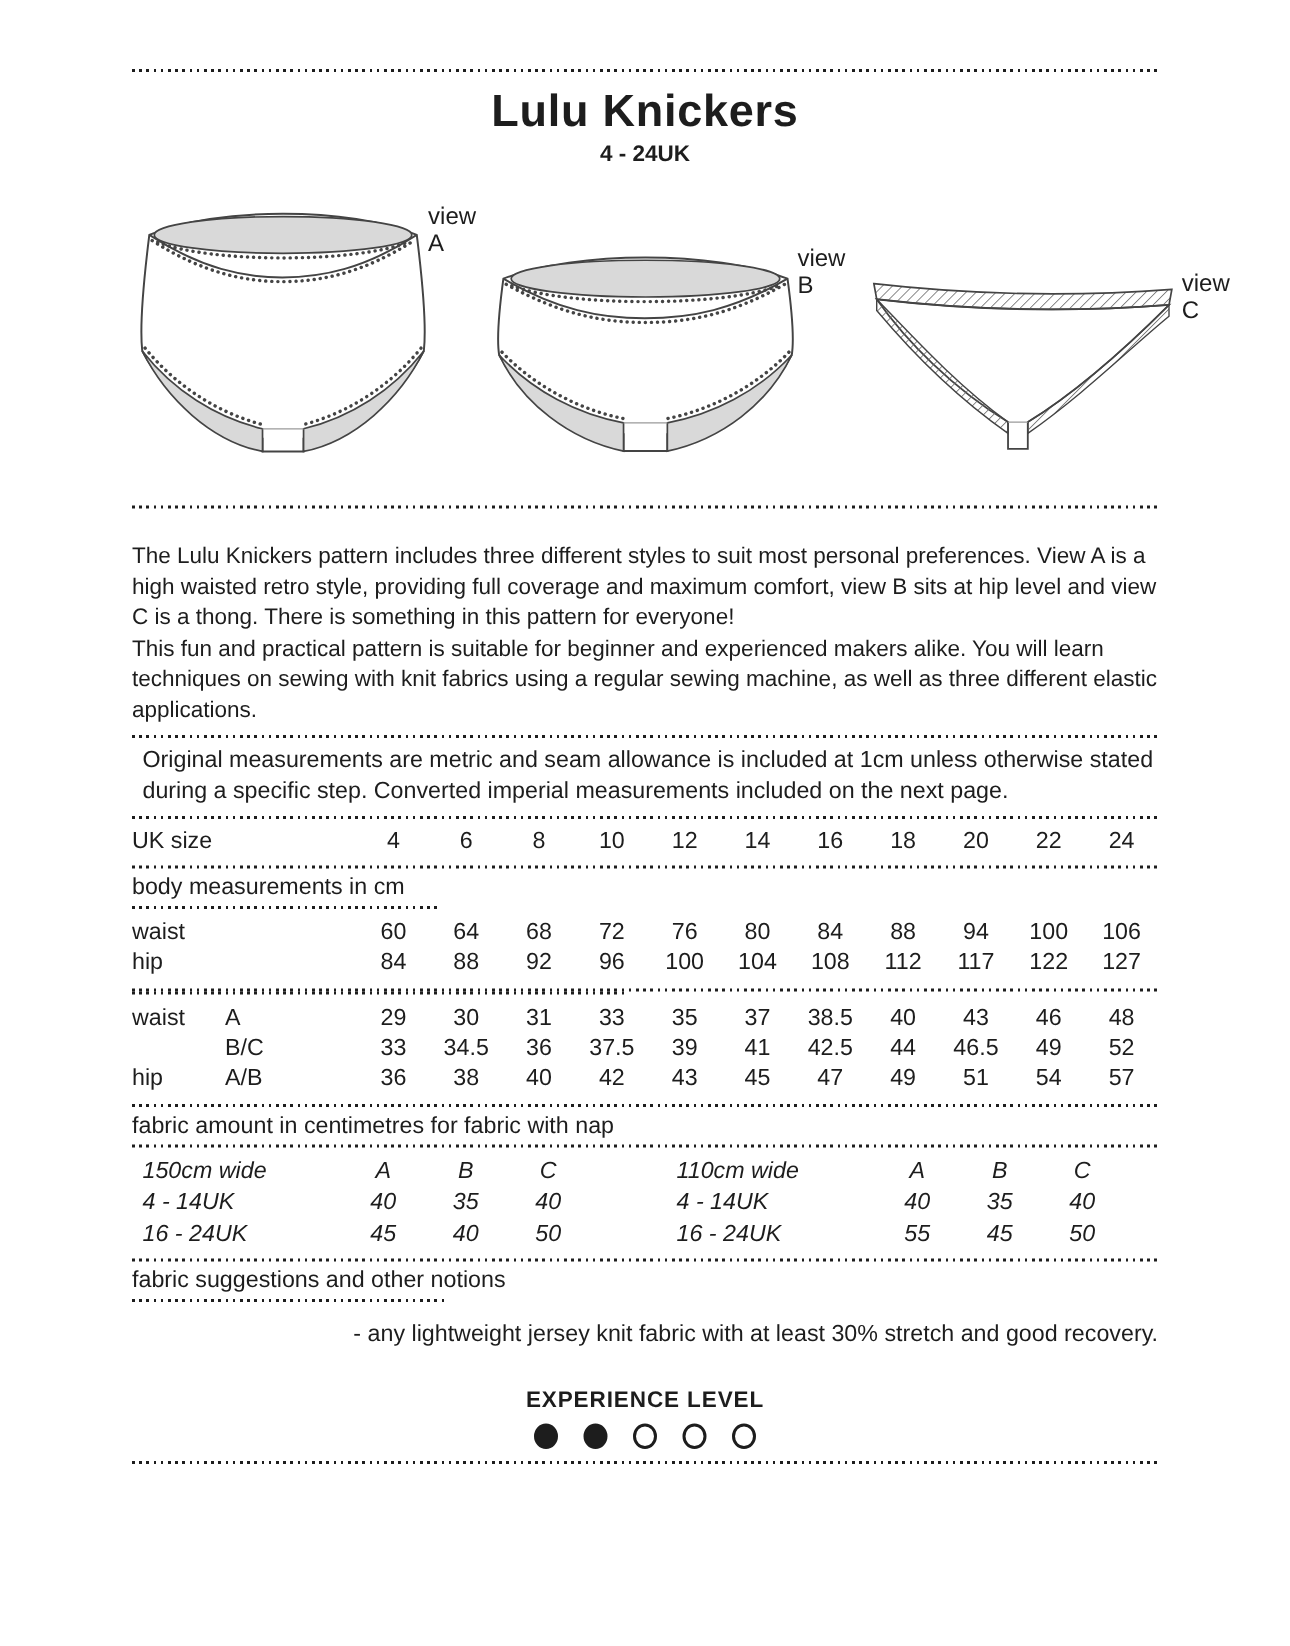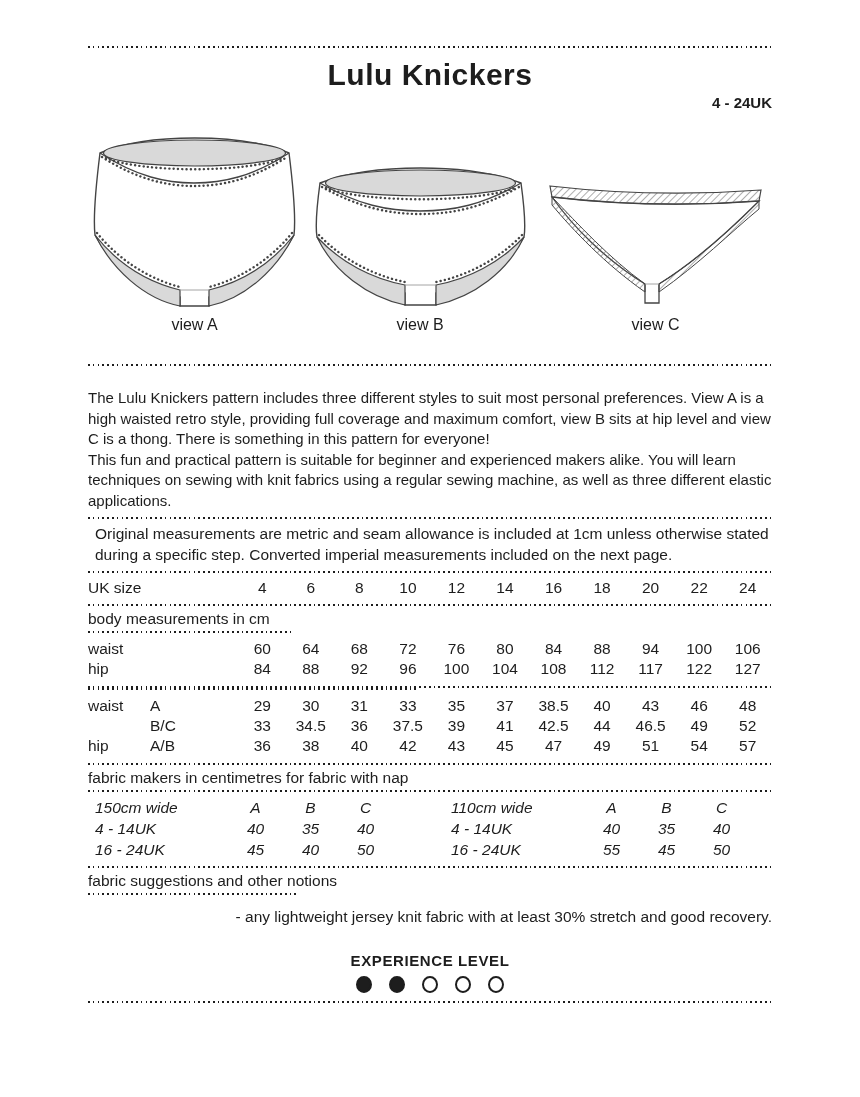--- a/index.html
+++ b/index.html
@@ -10,24 +10,24 @@
     background:#fff; color:var(--ink);
     font-family:"Liberation Sans", sans-serif;
     padding:46px 88px 0; overflow:hidden;
   }
   .dotline { height:2px; background-image:repeating-linear-gradient(90deg, var(--ink) 0 1.7px, transparent 1.7px 4.8px); }
   .dotline.w205 { width:205px; }
   .dotline.w330 { width:330px; }
   .dotline.w210 { width:210px; }
 
   h1.title { text-align:center; font-size:30px; font-weight:bold; letter-spacing:.5px; margin-top:10px; line-height:1.1; }
-  .subtitle { text-align:right; font-size:15px; font-weight:bold; margin-top:3px; }
+  .subtitle { text-align:center; font-size:15px; font-weight:bold; margin-top:3px; }
 
   .views-row { display:flex; justify-content:space-between; align-items:flex-end; margin-top:16px; padding:0 4px; }
-  .figure { display:flex; flex-direction:column; align-items:center; }
+  .figure { display:flex; flex-direction:row; align-items:flex-start; }
   .figure .caption { font-size:16px; margin-top:9px; }
 
   .sep1 { margin-top:30px; }
   .intro { margin-top:22px; font-size:15px; line-height:20.5px; }
   .intro p + p { margin-top:0; }
   .sep { margin-top:6px; }
   .note { margin:5px 0 6px; padding-left:7px; font-size:15.5px; line-height:20.5px; }
 
   .mtable { display:grid; grid-template-columns:62px 88px repeat(11,1fr); font-size:15.5px; line-height:20px; align-items:baseline; }
   .mtable .lab2 { grid-column:span 2; }
@@ -215,21 +215,21 @@
     <span class="c">45</span>
     <span class="c">47</span>
     <span class="c">49</span>
     <span class="c">51</span>
     <span class="c">54</span>
     <span class="c">57</span>
   </div>
 
   <div class="dotline"></div>
 
-  <div class="sec-head">fabric makers in centimetres for fabric with nap</div>
+  <div class="sec-head">fabric amount in centimetres for fabric with nap</div>
   <div class="dotline"></div>
 
   <div class="fabric-wrap">
     <div class="ftable">
       <span>150cm wide</span>
       <span class="c">A</span>
       <span class="c">B</span>
       <span class="c">C</span>
       <span>4 - 14UK</span>
       <span class="c">40</span>

